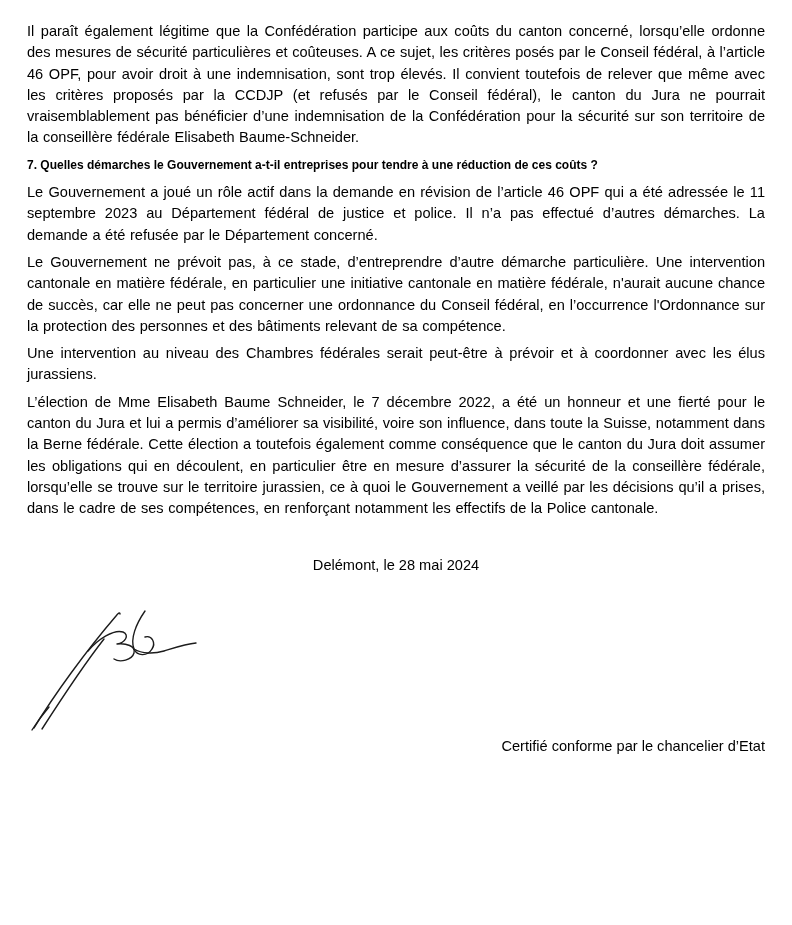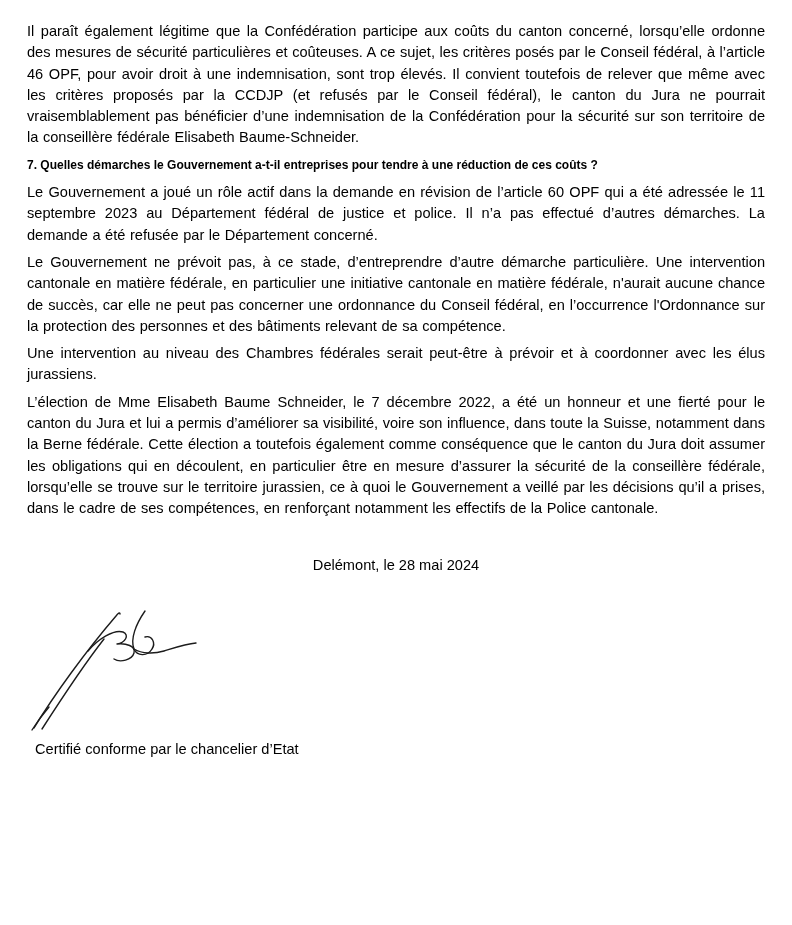--- a/index.html
+++ b/index.html
@@ -48,34 +48,34 @@
   }
   .signature-wrap svg {
     display: block;
   }
   .certification {
     margin: 5px 0 0 0;
   }
   .cert-line {
     font-size: 14.6px;
     line-height: 21.3px;
-    text-align: left;
-    margin: 8px;
+    text-align: right;
+    margin: 0;
   }
 </style>
 </head>
 <body>
 
 <div class="page">
 
   <p class="para">Il paraît également légitime que la Confédération participe aux coûts du canton concerné, lorsqu’elle ordonne des mesures de sécurité particulières et coûteuses. A ce sujet, les critères posés par le Conseil fédéral, à l’article 46 OPF, pour avoir droit à une indemnisation, sont trop élevés. Il convient toutefois de relever que même avec les critères proposés par la CCDJP (et refusés par le Conseil fédéral), le canton du Jura ne pourrait vraisemblablement pas bénéficier d’une indemnisation de la Confédération pour la sécurité sur son territoire de la conseillère fédérale Elisabeth Baume-Schneider.</p>
 
   <p class="q-heading">7. Quelles démarches le Gouvernement a-t-il entreprises pour tendre à une réduction de ces coûts ?</p>
 
-  <p class="para">Le Gouvernement a joué un rôle actif dans la demande en révision de l’article 60 OPF qui a été adressée le 11 septembre 2023 au Département fédéral de justice et police. Il n’a pas effectué d’autres démarches. La demande a été refusée par le Département concerné.</p>
+  <p class="para">Le Gouvernement a joué un rôle actif dans la demande en révision de l’article 46 OPF qui a été adressée le 11 septembre 2023 au Département fédéral de justice et police. Il n’a pas effectué d’autres démarches. La demande a été refusée par le Département concerné.</p>
 
 
   <p class="para">Le Gouvernement ne prévoit pas, à ce stade, d’entreprendre d’autre démarche particulière. Une intervention cantonale en matière fédérale, en particulier une initiative cantonale en matière fédérale, n'aurait aucune chance de succès, car elle ne peut pas concerner une ordonnance du Conseil fédéral, en l’occurrence l'Ordonnance sur la protection des personnes et des bâtiments relevant de sa compétence.</p>
 
   <p class="para">Une intervention au niveau des Chambres fédérales serait peut-être à prévoir et à coordonner avec les élus jurassiens.</p>
 
   <p class="para">L’élection de Mme Elisabeth Baume Schneider, le 7 décembre 2022, a été un honneur et une fierté pour le canton du Jura et lui a permis d’améliorer sa visibilité, voire son influence, dans toute la Suisse, notamment dans la Berne fédérale. Cette élection a toutefois également comme conséquence que le canton du Jura doit assumer les obligations qui en découlent, en particulier être en mesure d’assurer la sécurité de la conseillère fédérale, lorsqu’elle se trouve sur le territoire jurassien, ce à quoi le Gouvernement a veillé par les décisions qu’il a prises, dans le cadre de ses compétences, en renforçant notamment les effectifs de la Police cantonale.</p>
 
   <p class="date-line">Delémont, le 28 mai 2024</p>
 

